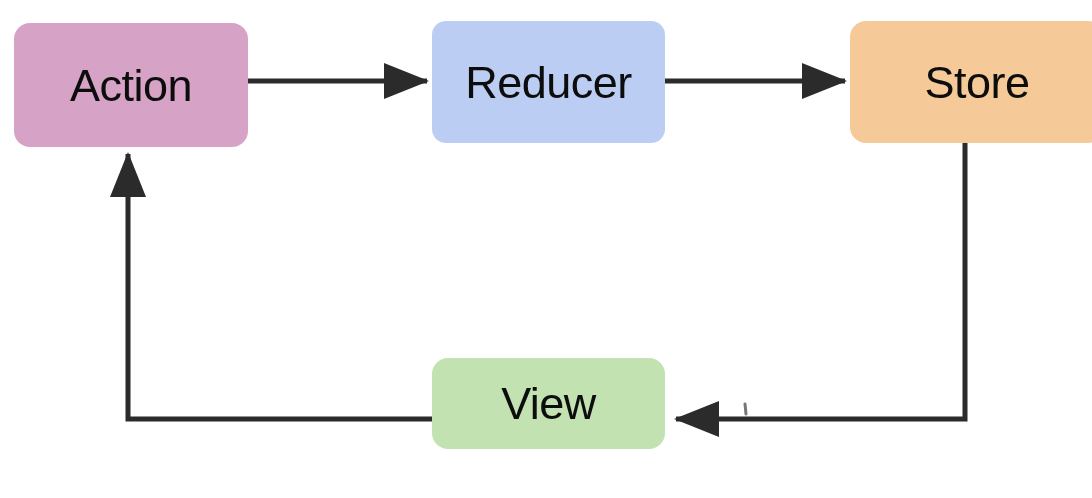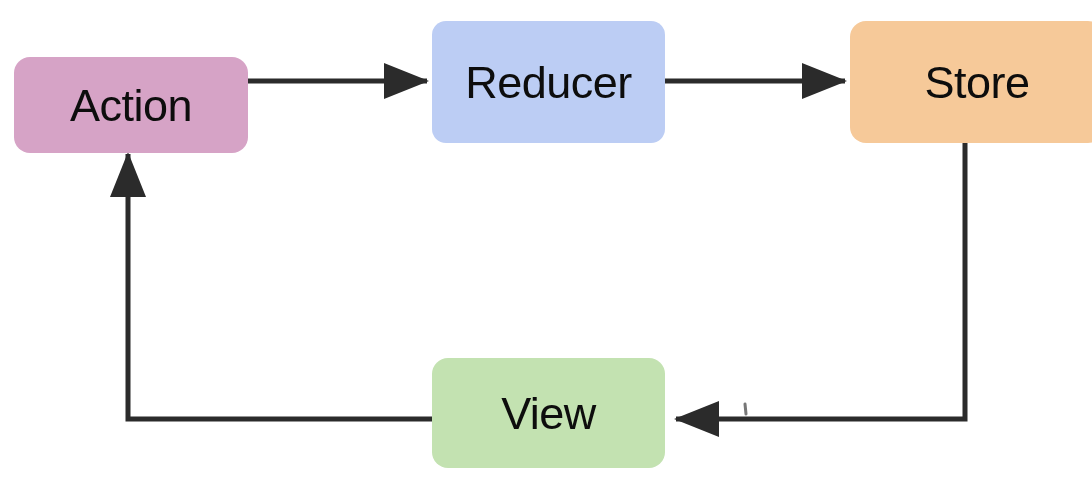--- a/index.html
+++ b/index.html
@@ -36,24 +36,24 @@
   .node-label {
     font-family: "Liberation Sans", sans-serif;
     font-size: 45px;
     font-weight: 400;
     color: #0d0d0d;
     letter-spacing: -0.5px;
     line-height: 1;
     white-space: nowrap;
     user-select: none;
   }
-  #node-action  { left: 14px;  top: 23px;  width: 234px; height: 96px; margin-top: 34px; }
+  #node-action  { left: 14px;  top: 23px;  width: 234px; height: 124px; }
   #node-reducer { left: 432px; top: 21px;  width: 233px; height: 122px; border-radius: 14px; }
   #node-store   { left: 850px; top: 21px;  width: 254px; height: 122px; }
-  #node-view    { left: 432px; top: 358px; width: 233px; height: 110px; text-align: right; }
+  #node-view    { left: 432px; top: 358px; width: 233px; height: 91px; text-align: right; }
 </style>
 </head>
 <body>
 
 <div id="diagram-canvas" style="background: rgb(255, 255, 255);">
 
   <svg id="flow-svg" viewBox="0 0 1092 498" xmlns="http://www.w3.org/2000/svg">
     <defs>
       <marker id="arrow-right" markerWidth="10" markerHeight="10" refX="8.6" refY="4" orient="auto" markerUnits="strokeWidth">
         <path d="M0,0.4 L9,4 L0,7.6 Z" fill="#2b2b2b"></path>

